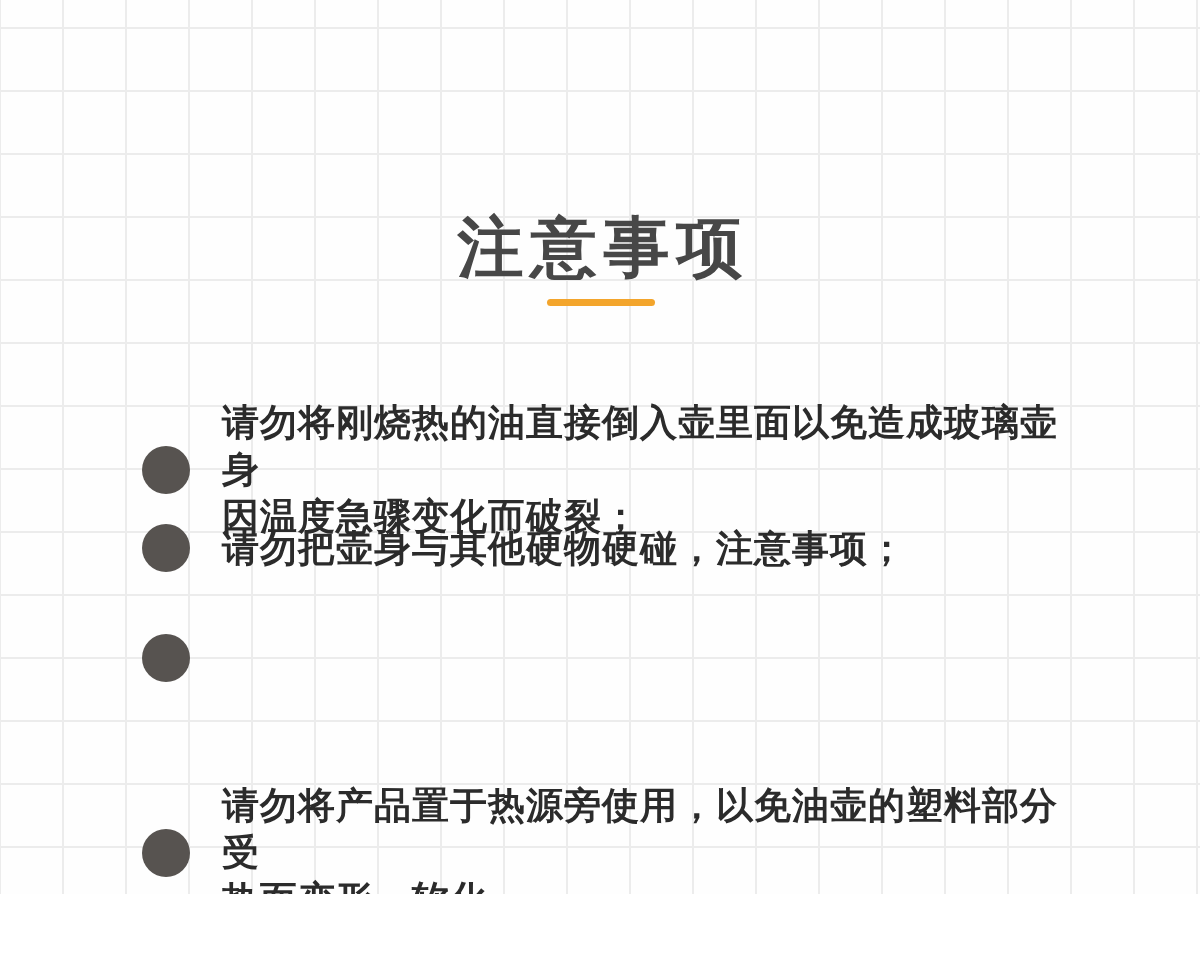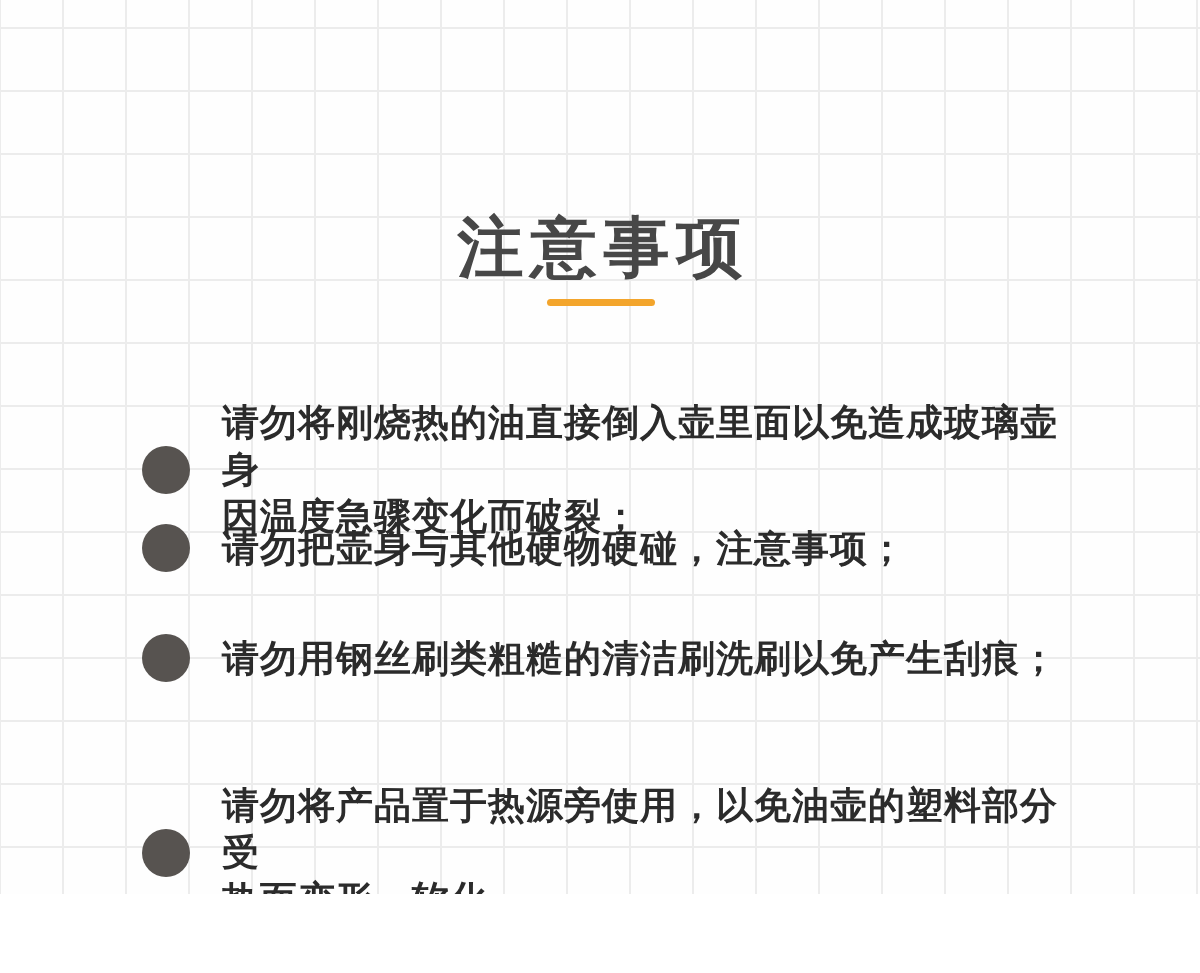--- a/index.html
+++ b/index.html
@@ -87,21 +87,20 @@
 因温度急骤变化而破裂；</span>
     </div>
 
     <div class="note-item note-item-2">
       <span class="note-bullet"></span>
       <span class="note-text">请勿把壶身与其他硬物硬碰，注意事项；</span>
     </div>
 
     <div class="note-item note-item-3">
       <span class="note-bullet"></span>
-      <span class="note-text">请勿用钢丝刷类粗糙的清洁刷洗刷以免产生刮痕；</span>
     </div>
 
     <div class="note-item note-item-4">
       <span class="note-bullet"></span>
       <span class="note-text">请勿将产品置于热源旁使用，以免油壶的塑料部分受
 热而变形、软化。</span>
     </div>
 
   </div>
 </div>

